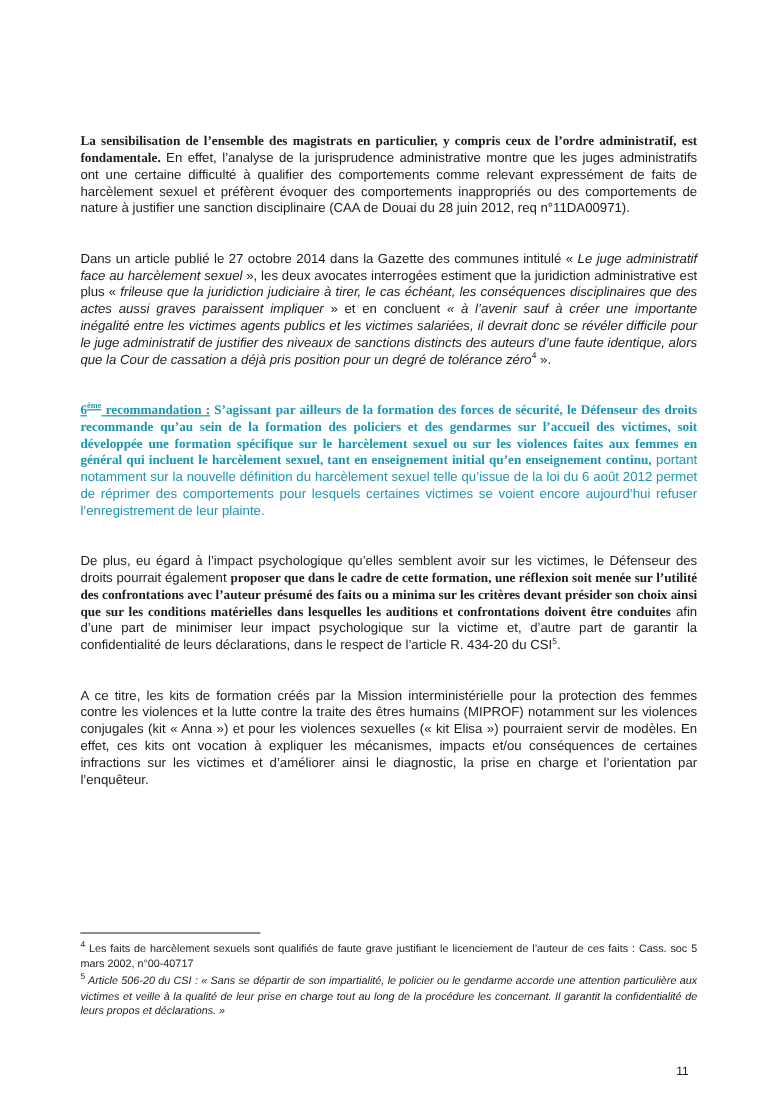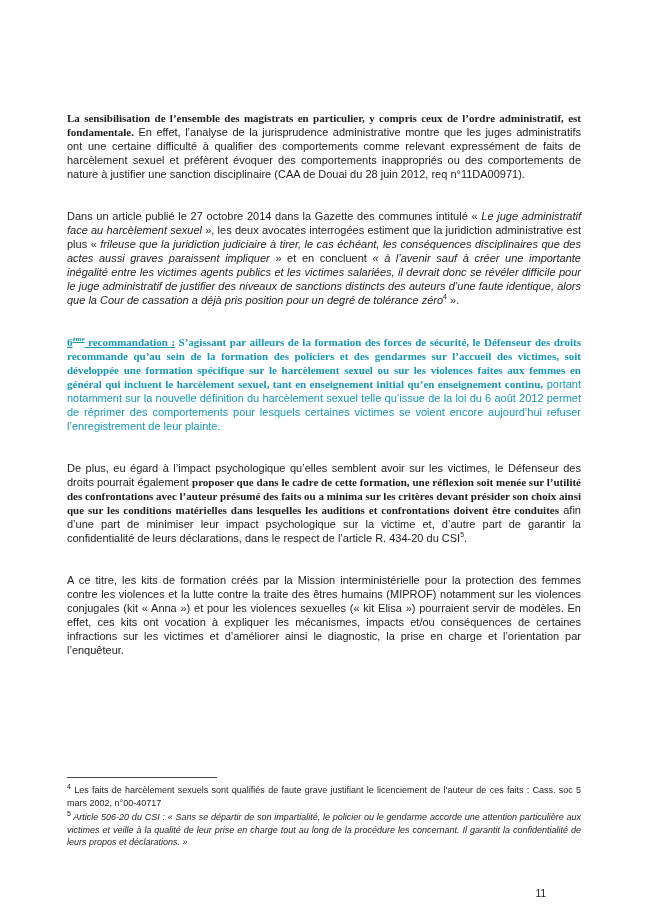--- a/index.html
+++ b/index.html
@@ -52,21 +52,21 @@
     width: 514px;
   }
   p.footnote {
     font-size: 9px;
     line-height: 12.5px;
     text-align: justify;
     margin: 0 0 2px 0;
   }
   .page-number {
     position: absolute;
-    right: 100px;
+    right: 72px;
     top: 888px;
     font-size: 10px;
     color: #1c1c1c;
   }
 </style>
 </head>
 <body>
 
 <div class="page">
   <div class="content" id="paragraphs">

